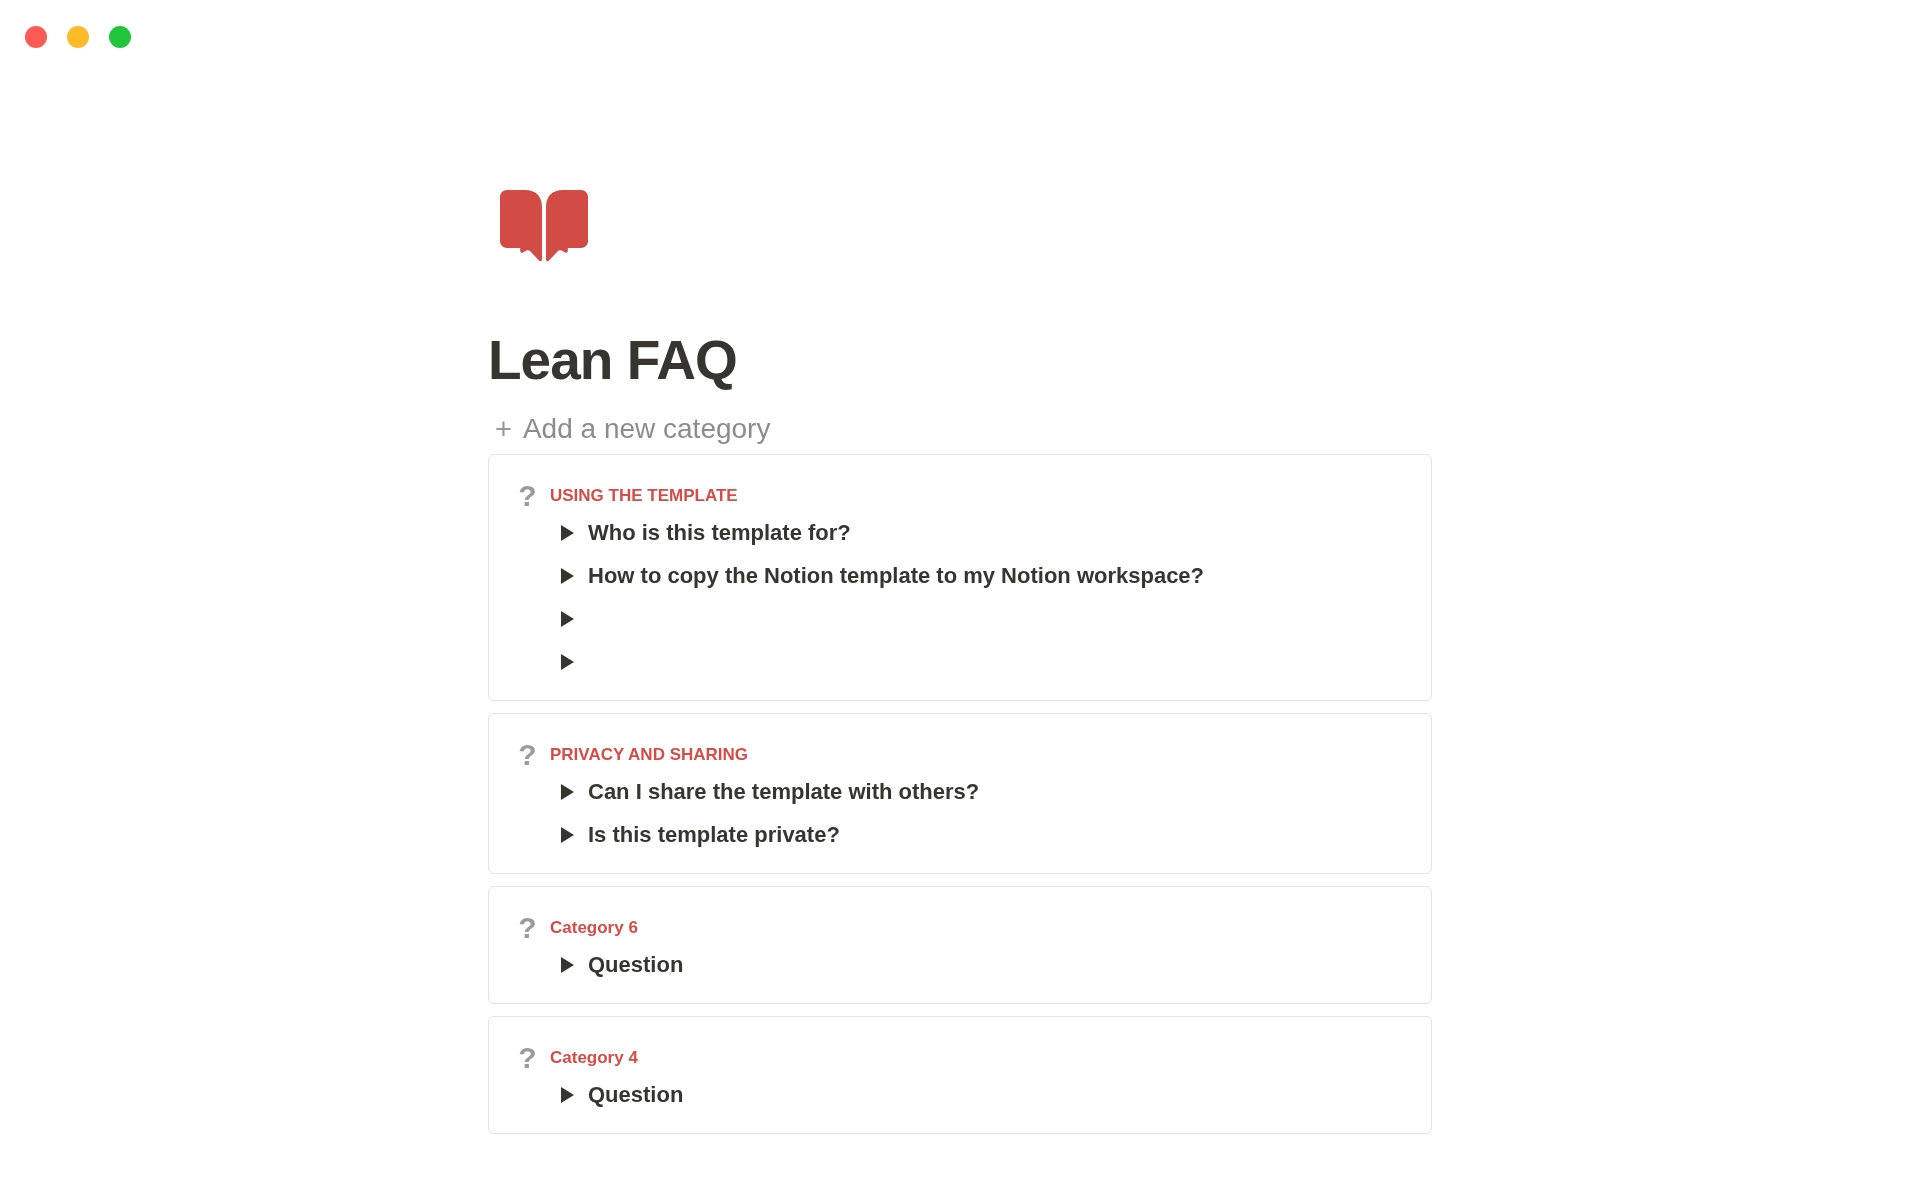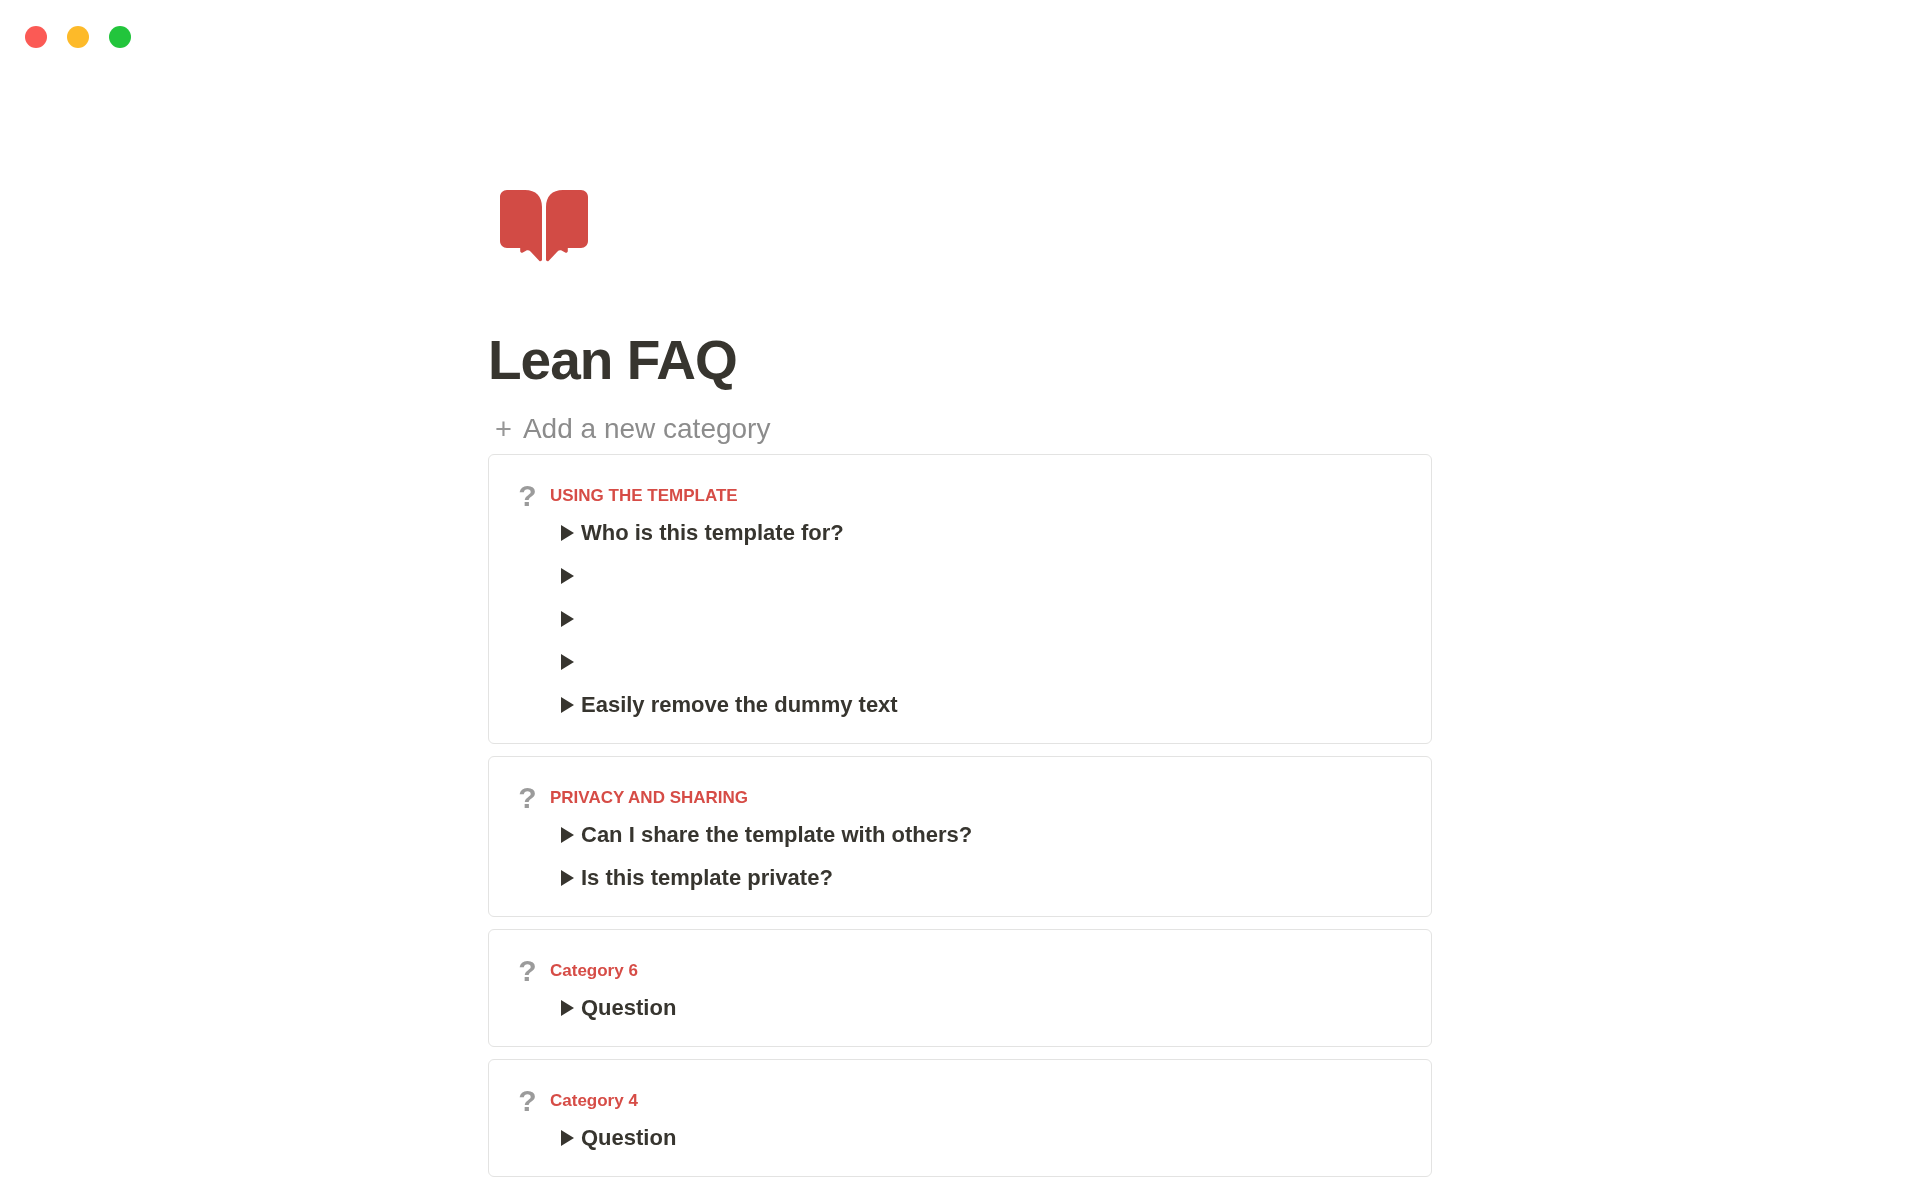--- a/index.html
+++ b/index.html
@@ -71,21 +71,21 @@
     line-height: 30px;
     color: var(--accent-red, #d64c46);
     white-space: nowrap;
   }
 
   .question-row {
     height: 43px;
     display: flex;
     align-items: center;
     padding-left: 44px;
-    gap: 7px;
+    gap: 14px;
     cursor: pointer;
   }
   .toggle-triangle-icon {
     width: 0; height: 0;
     border-left: 13px solid var(--text-dark, #2f2f2c);
     border-top: 8px solid transparent;
     border-bottom: 8px solid transparent;
   }
   .question-label {
     font-size: 22px;
@@ -127,34 +127,31 @@
       <span class="category-title">USING THE TEMPLATE</span>
     </div>
     <div>
   <div class="question-row">
     <span class="toggle-triangle-icon"></span>
     <span class="question-label">Who is this template for?</span>
   </div>
 
   <div class="question-row">
     <span class="toggle-triangle-icon"></span>
+    <span class="question-label">How to copy the Notion template to my Notion workspace?</span>
   </div>
 
   <div class="question-row">
     <span class="toggle-triangle-icon"></span>
   </div>
 
   <div class="question-row">
     <span class="toggle-triangle-icon"></span>
   </div>
 
-  <div class="question-row">
-    <span class="toggle-triangle-icon"></span>
-    <span class="question-label">Easily remove the dummy text</span>
-  </div>
 </div>
   </section>
 
   <section class="category-card">
     <div class="category-header">
       <span class="qmark-icon">?</span>
       <span class="category-title">PRIVACY AND SHARING</span>
     </div>
     <div>
   <div class="question-row">

